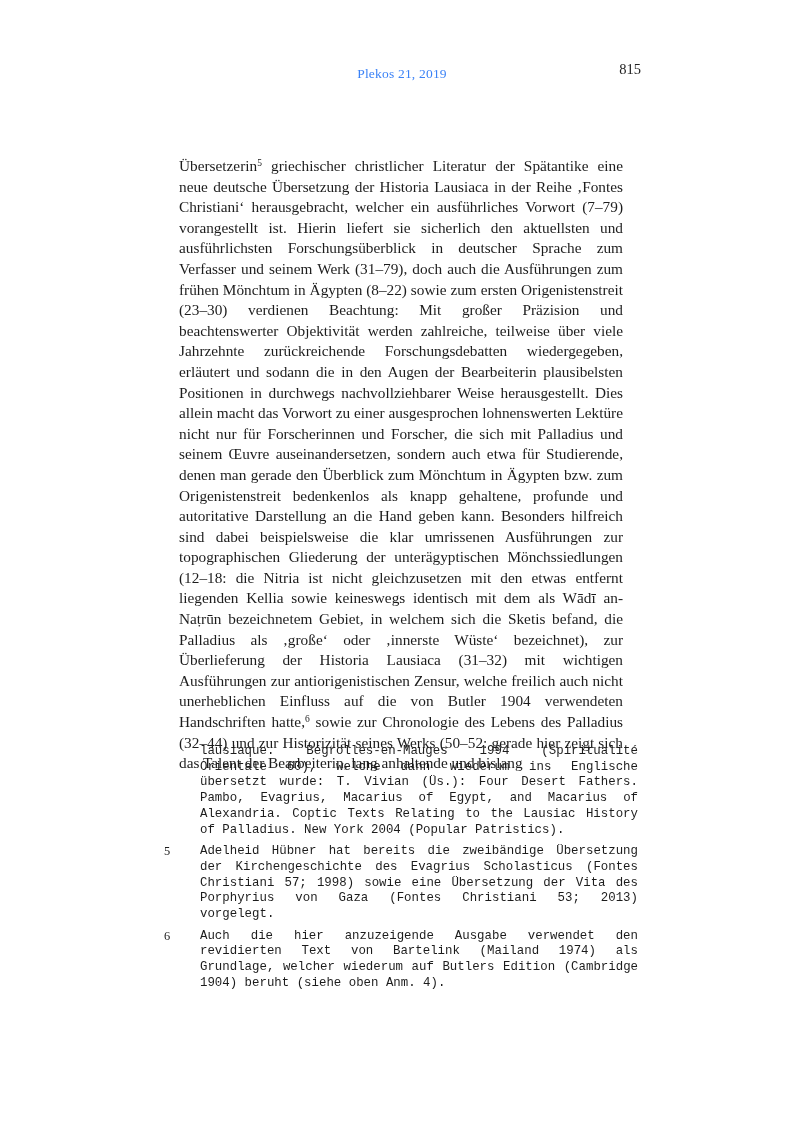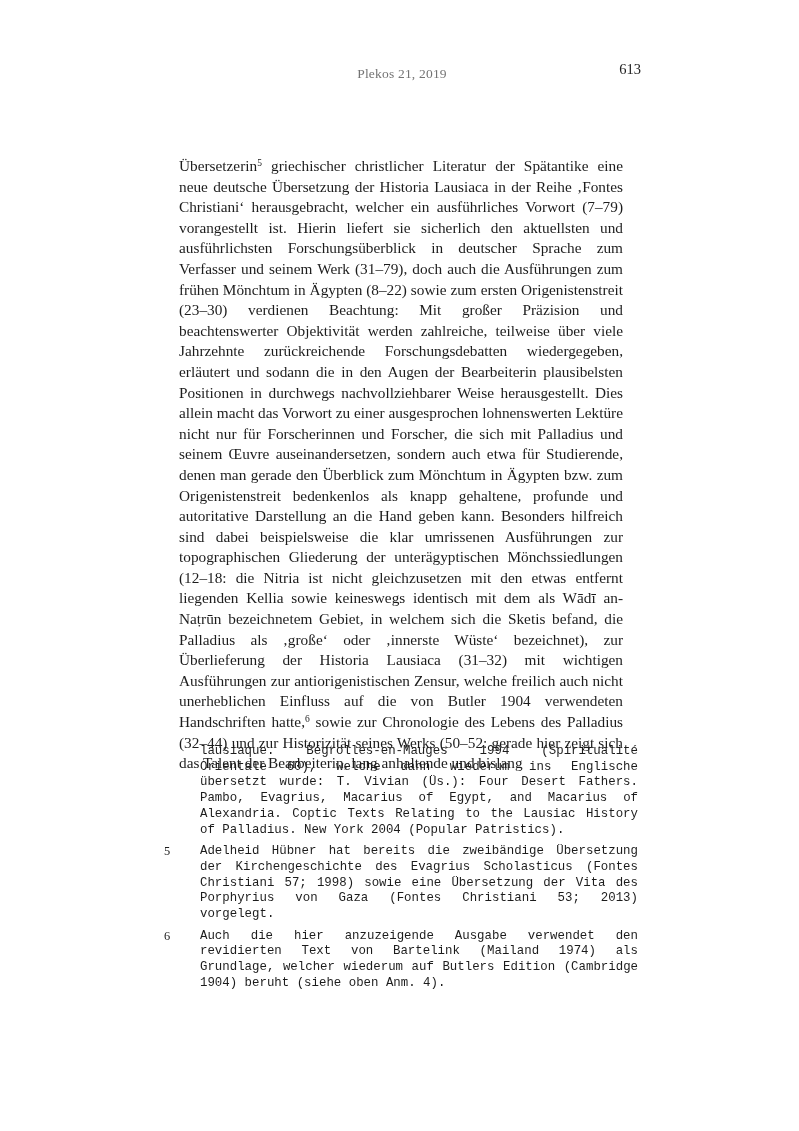--- a/index.html
+++ b/index.html
@@ -20,21 +20,21 @@
     position: absolute;
     top: 66px;
     left: 163px;
     width: 478px;
     height: 22px;
   }
   .running-title {
     text-align: center;
     font-size: 13.5px;
     letter-spacing: 0.2px;
-    color: #737373;
+    color: #3b82f6;
   }
   .page-number {
     position: absolute;
     right: 0;
     top: -5px;
     font-size: 14.5px;
     color: #222222;
   }
   .body-text {
     position: absolute;
@@ -78,21 +78,21 @@
     font-family: Liberation Mono, monospace;
   }
 </style>
 </head>
 <body>
 
 <div class="page">
 
   <div class="header-row">
     <div class="running-title">Plekos 21, 2019</div>
-    <div class="page-number">613</div>
+    <div class="page-number">815</div>
   </div>
 
   <div class="body-text">
     <p><span>Übersetzerin</span><sup class="fnref">5</sup><span> griechischer christlicher Literatur der Spätantike eine neue deutsche Übersetzung der Historia Lausiaca in der Reihe ‚Fontes Christiani‘ herausgebracht, welcher ein ausführliches Vorwort (7–79) vorangestellt ist. Hierin liefert sie sicherlich den aktuellsten und ausführlichsten Forschungsüberblick in deutscher Sprache zum Verfasser und seinem Werk (31–79), doch auch die Ausführungen zum frühen Mönchtum in Ägypten (8–22) sowie zum ersten Origenistenstreit (23–30) verdienen Beachtung: Mit großer Präzision und beachtenswerter Objektivität werden zahlreiche, teilweise über viele Jahrzehnte zurückreichende Forschungsdebatten wiedergegeben, erläutert und sodann die in den Augen der Bearbeiterin plausibelsten Positionen in durchwegs nachvollziehbarer Weise herausgestellt. Dies allein macht das Vorwort zu einer ausgesprochen lohnenswerten Lektüre nicht nur für Forscherinnen und Forscher, die sich mit Palladius und seinem Œuvre auseinandersetzen, sondern auch etwa für Studierende, denen man gerade den Überblick zum Mönchtum in Ägypten bzw. zum Origenistenstreit bedenkenlos als knapp gehaltene, profunde und autoritative Darstellung an die Hand geben kann. Besonders hilfreich sind dabei beispielsweise die klar umrissenen Ausführungen zur topographischen Gliederung der unterägyptischen Mönchssiedlungen (12–18: die Nitria ist nicht gleichzusetzen mit den etwas entfernt liegenden Kellia sowie keineswegs identisch mit dem als Wādī an-Naṭrūn bezeichnetem Gebiet, in welchem sich die Sketis befand, die Palladius als ‚große‘ oder ‚innerste Wüste‘ bezeichnet), zur Überlieferung der Historia Lausiaca (31–32) mit wichtigen Ausführungen zur antiorigenistischen Zensur, welche freilich auch nicht unerheblichen Einfluss auf die von Butler 1904 verwendeten Handschriften hatte,</span><sup class="fnref">6</sup><span> sowie zur Chronologie des Lebens des Palladius (32–44) und zur Historizität seines Werks (50–52: gerade hier zeigt sich das Talent der Bearbeiterin, lang anhaltende und bislang</span></p>
   </div>
 
   <div class="footnotes">
 
     <div class="footnote">
       <div class="fn-num"></div>

